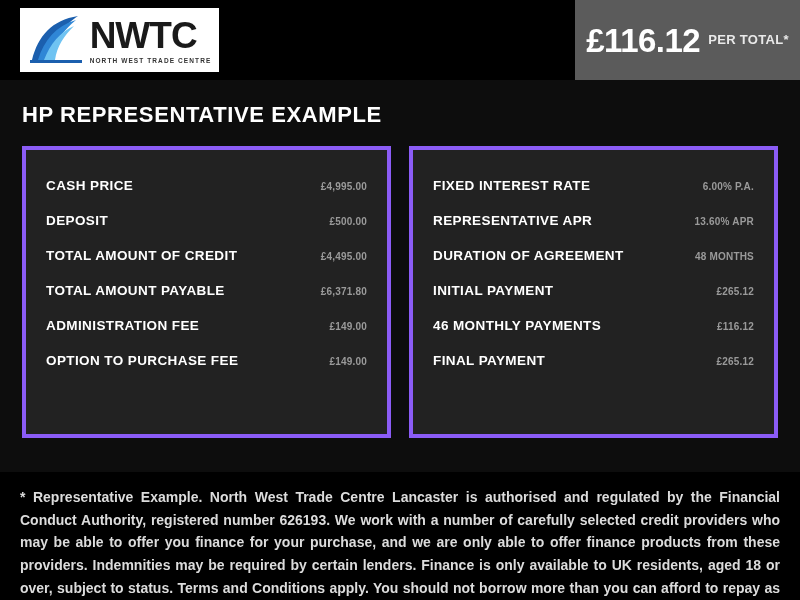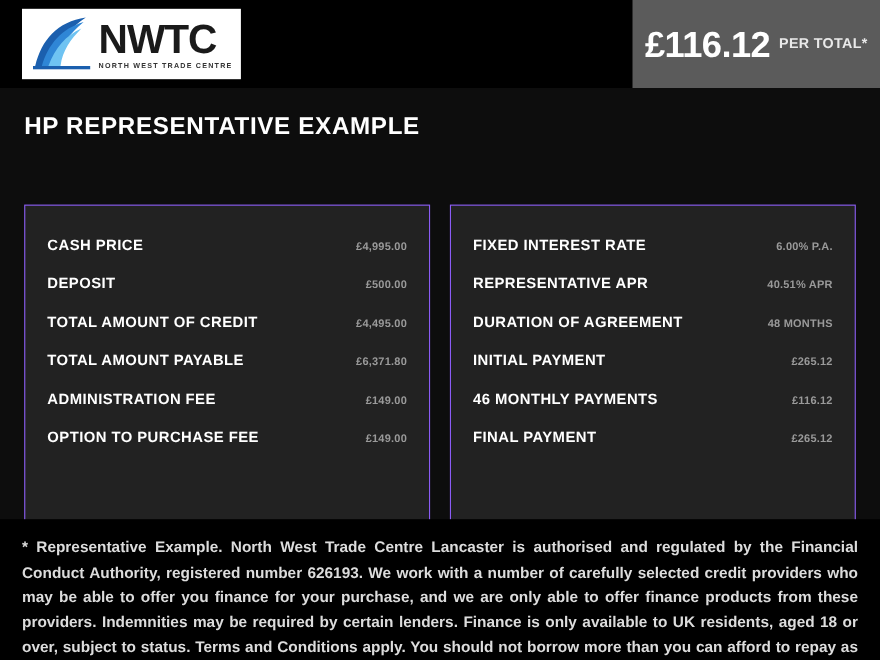--- a/index.html
+++ b/index.html
@@ -92,24 +92,23 @@
 
   
   .panels {
     display: flex;
     gap: 18px;
     padding: 18px 22px 0 22px;
   }
   .panel {
     flex: 1;
     background: #222222;
-    border: 1px solid #8b5cf6;
+    border: 4px solid #8b5cf6;
     padding: 18px 18px 14px 18px;
     min-height: 292px;
-    margin-top: 40px;
   }
   .row {
     display: flex;
     align-items: baseline;
     justify-content: space-between;
     padding: 10px 2px 10px 2px;
   }
   .row-label {
     color: #ffffff;
     font-size: 13.5px;
@@ -204,21 +203,21 @@
       </div>
     </div>
 
     <div class="panel">
       <div class="row">
         <span class="row-label">FIXED INTEREST RATE</span>
         <span class="row-value">6.00% P.A.</span>
       </div>
       <div class="row">
         <span class="row-label">REPRESENTATIVE APR</span>
-        <span class="row-value">40.51% APR</span>
+        <span class="row-value">13.60% APR</span>
       </div>
       <div class="row">
         <span class="row-label">DURATION OF AGREEMENT</span>
         <span class="row-value">48 MONTHS</span>
       </div>
       <div class="row">
         <span class="row-label">INITIAL PAYMENT</span>
         <span class="row-value">£265.12</span>
       </div>
       <div class="row">

